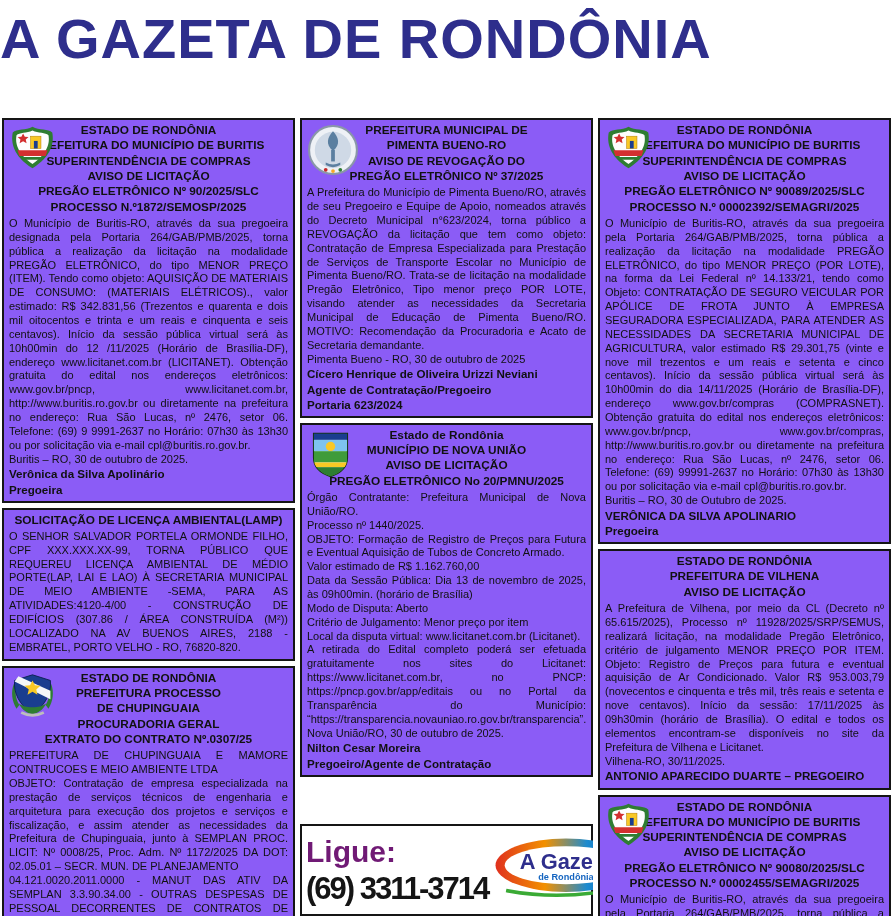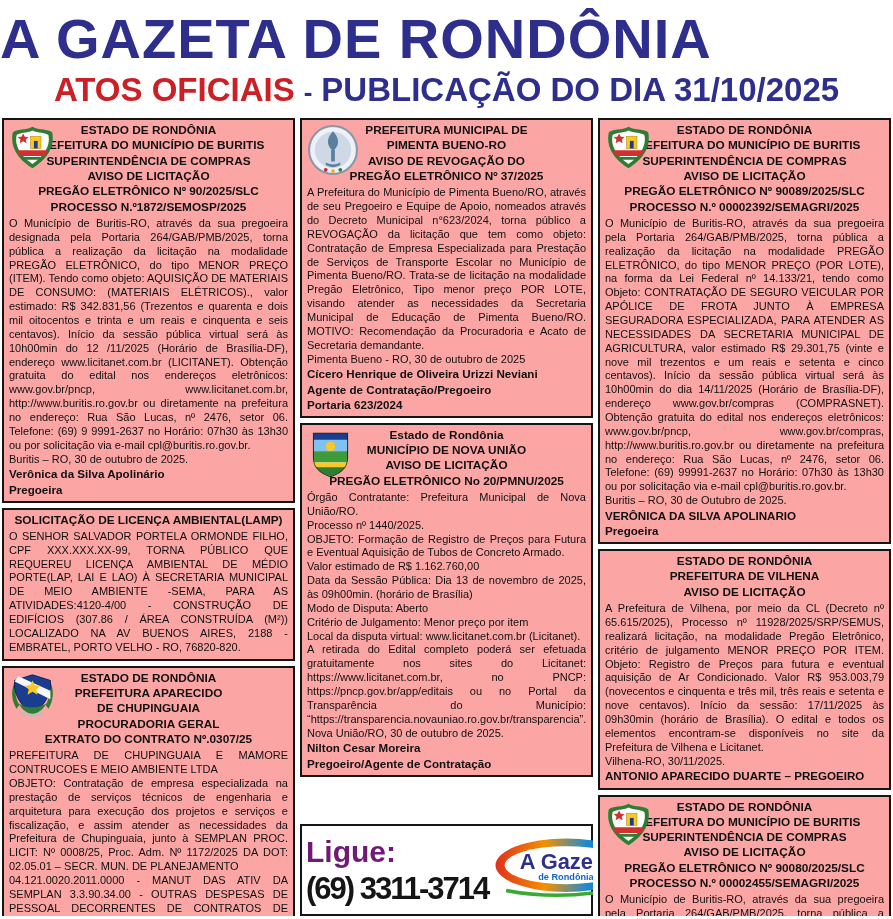--- a/index.html
+++ b/index.html
@@ -18,21 +18,21 @@
     font-weight:900; font-size:33px; letter-spacing:0px;
   }
   .sub-left  { color:#cc2027; }
   .sub-sep   { color:#2e2e8c; font-size:26px; }
   .sub-right { color:#2e2e8c; }
 
   .columns { display:flex; gap:5px; padding:0 2px; height:798px; }
   .col { width:293px; flex:none; display:flex; flex-direction:column; overflow:hidden; }
 
   .notice {
-    border:2px solid #151515; background:#fca5a5;
+    border:2px solid #151515; background:#8b5cf6;
     padding:3px 5px 4px 5px; margin-bottom:5px; position:relative;
   }
   .notice.grow { flex:1; }
 
   .logo { position:absolute; top:4px; left:5px; width:47px; height:47px; }
   .logo.pb { width:52px; height:52px; }
 
   .head-line { text-align:center; font-weight:700; font-size:11.8px; line-height:1.3; }
   .notice-body { margin-top:2px; }
   .body-par { text-align:justify; font-size:11px; line-height:1.26; }
@@ -44,25 +44,20 @@
   }
   .ad-left { display:flex; flex-direction:column; justify-content:center; line-height:1; }
   .ad-ligue { color:#701a75; font-weight:900; font-size:30px; margin-bottom:6px; }
   .ad-phone { color:#151515; font-weight:900; font-size:31px; letter-spacing:-2px; white-space:nowrap; }
 </style>
 </head>
 <body>
 
 <div class="masthead">
   <div class="masthead-title">A GAZETA DE RONDÔNIA</div>
-  <div class="masthead-sub">
-    <span class="sub-left">ATOS OFICIAIS</span>
-    <span class="sub-sep">-</span>
-    <span class="sub-right">PUBLICAÇÃO DO DIA 31/10/2025</span>
-  </div>
 </div>
 
 <div class="columns">
 
   <div class="col">
 
     <div class="notice">
       <div class="logo">
         <svg viewBox="0 0 50 48" width="47" height="47">
           <path d="M25 2 C18 6 8 4 4 8 C2 18 4 33 25 46 C46 33 48 18 46 8 C42 4 32 6 25 2 Z" fill="#2e7d32"></path>
@@ -108,21 +103,21 @@
           <path d="M45 12 C48 20 47 30 42 38 L39 34 C43 28 44 19 42 13 Z" fill="#2e7d32"></path>
           <path d="M25 2 L44 8 C45.5 21 39 34 25 44 C11 34 4.5 21 6 8 Z" fill="#1a3d8f" stroke="#0d2153" stroke-width="1"></path>
           <path d="M6 9 L44 28 L44 19 L10 3.5 Z" fill="#f4f6f8"></path>
           <path d="M25 8 l2.6 5.2 5.8 .5 -4.4 3.8 1.3 5.7 -5.3-3.1 -5.3 3.1 1.3-5.7 -4.4-3.8 5.8-.5 Z" fill="#f9c825"></path>
           <path d="M10 32 C16 38 34 38 40 32 C36 40 30 43 25 44 C20 43 14 40 10 32 Z" fill="#2e7d32"></path>
           <path d="M13 42 Q25 48 37 42" stroke="#bdbdbd" stroke-width="3" fill="none"></path>
         </svg>
       </div>
       <div class="notice-head">
           <div class="head-line">ESTADO DE RONDÔNIA</div>
-          <div class="head-line">PREFEITURA APARECIDO</div>
+          <div class="head-line">PREFEITURA PROCESSO</div>
           <div class="head-line">DE CHUPINGUAIA</div>
           <div class="head-line">PROCURADORIA GERAL</div>
           <div class="head-line">EXTRATO DO CONTRATO Nº.0307/25</div>
         </div>
       <div class="notice-body">
           <div class="body-par">PREFEITURA DE CHUPINGUAIA E MAMORE CONTRUCOES E MEIO AMBIENTE LTDA</div>
           <div class="body-par">OBJETO: Contratação de empresa especializada na prestação de serviços técnicos de engenharia e arquitetura para execução dos projetos e serviços e fiscalização, e assim atender as necessidades da Prefeitura de Chupinguaia, junto à SEMPLAN PROC. LICIT: Nº 0008/25, Proc. Adm. Nº 1172/2025 DA DOT: 02.05.01 – SECR. MUN. DE PLANEJAMENTO</div>
           <div class="body-par">04.121.0020.2011.0000 - MANUT DAS ATIV DA SEMPLAN 3.3.90.34.00 - OUTRAS DESPESAS DE PESSOAL DECORRENTES DE CONTRATOS DE TERC. N. DE EMP. Nº 4002 E 4003 DE 24 DE OUTUBRO DE 2025 ELEMENTO DE DESPESA: 3.3.90.34.00 OUTRAS DESPESAS DE PESSOAL VALOR DE R$ 115.000,00 (CENTO E QUINZE MIL REAIS) VALOR: R$ 287.500,00 (duzentos e oitenta e sete mil e quinhentos reais) DO PRAZO: 05 (cinco) meses DATA DA ASSINATURA DO CONTRATO: 29 de outubro de 2025.</div>
         </div>
 

